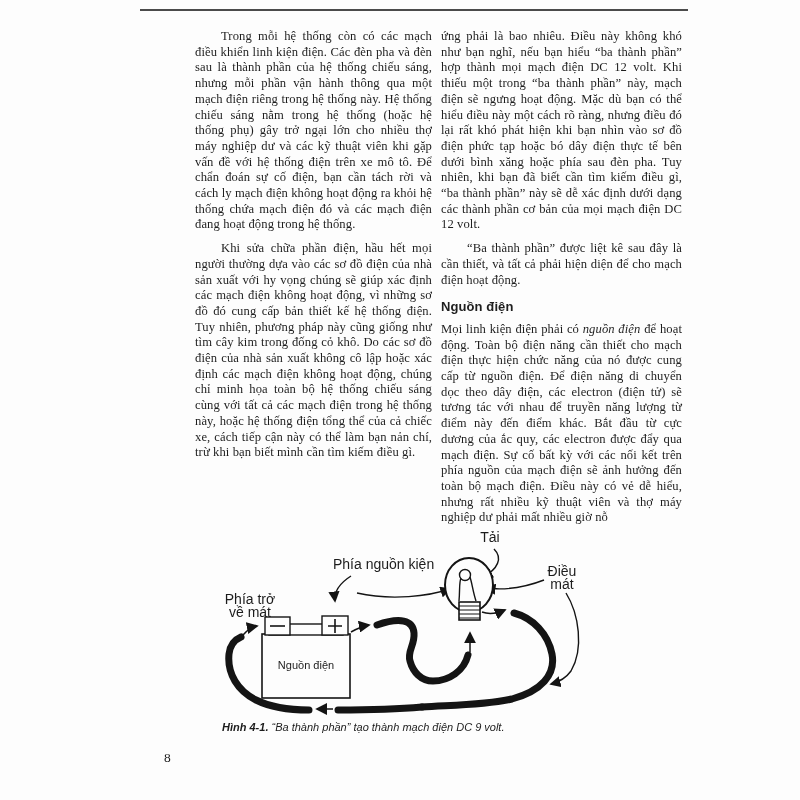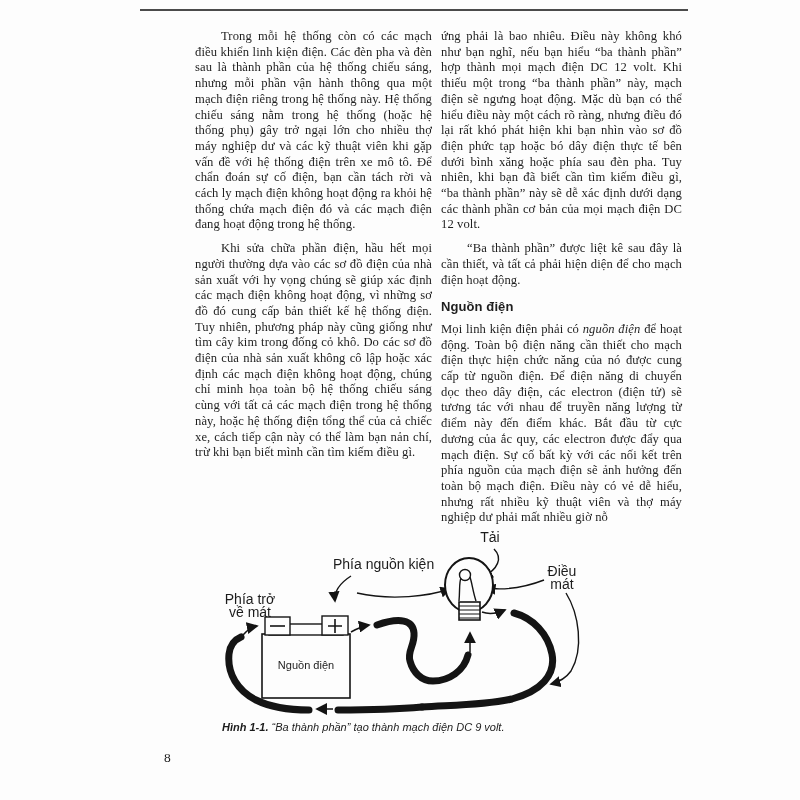--- a/index.html
+++ b/index.html
@@ -120,17 +120,17 @@
     <div>Điều</div>
     <div>mát</div>
   </div>
   <div class="fig-label lbl-return">
     <div>Phía trở</div>
     <div>về mát</div>
   </div>
   <div class="fig-label lbl-batt">Nguồn điện</div>
 
   <div class="caption">
-    <span class="cap-label">Hình 1-1.</span><span> “Ba thành phần” tạo thành mạch điện DC 9 volt.</span>
+    <span class="cap-label">Hình 4-1.</span><span> “Ba thành phần” tạo thành mạch điện DC 9 volt.</span>
   </div>
 </div>
 
 <div class="page-number">8</div>
 
 </body></html>

